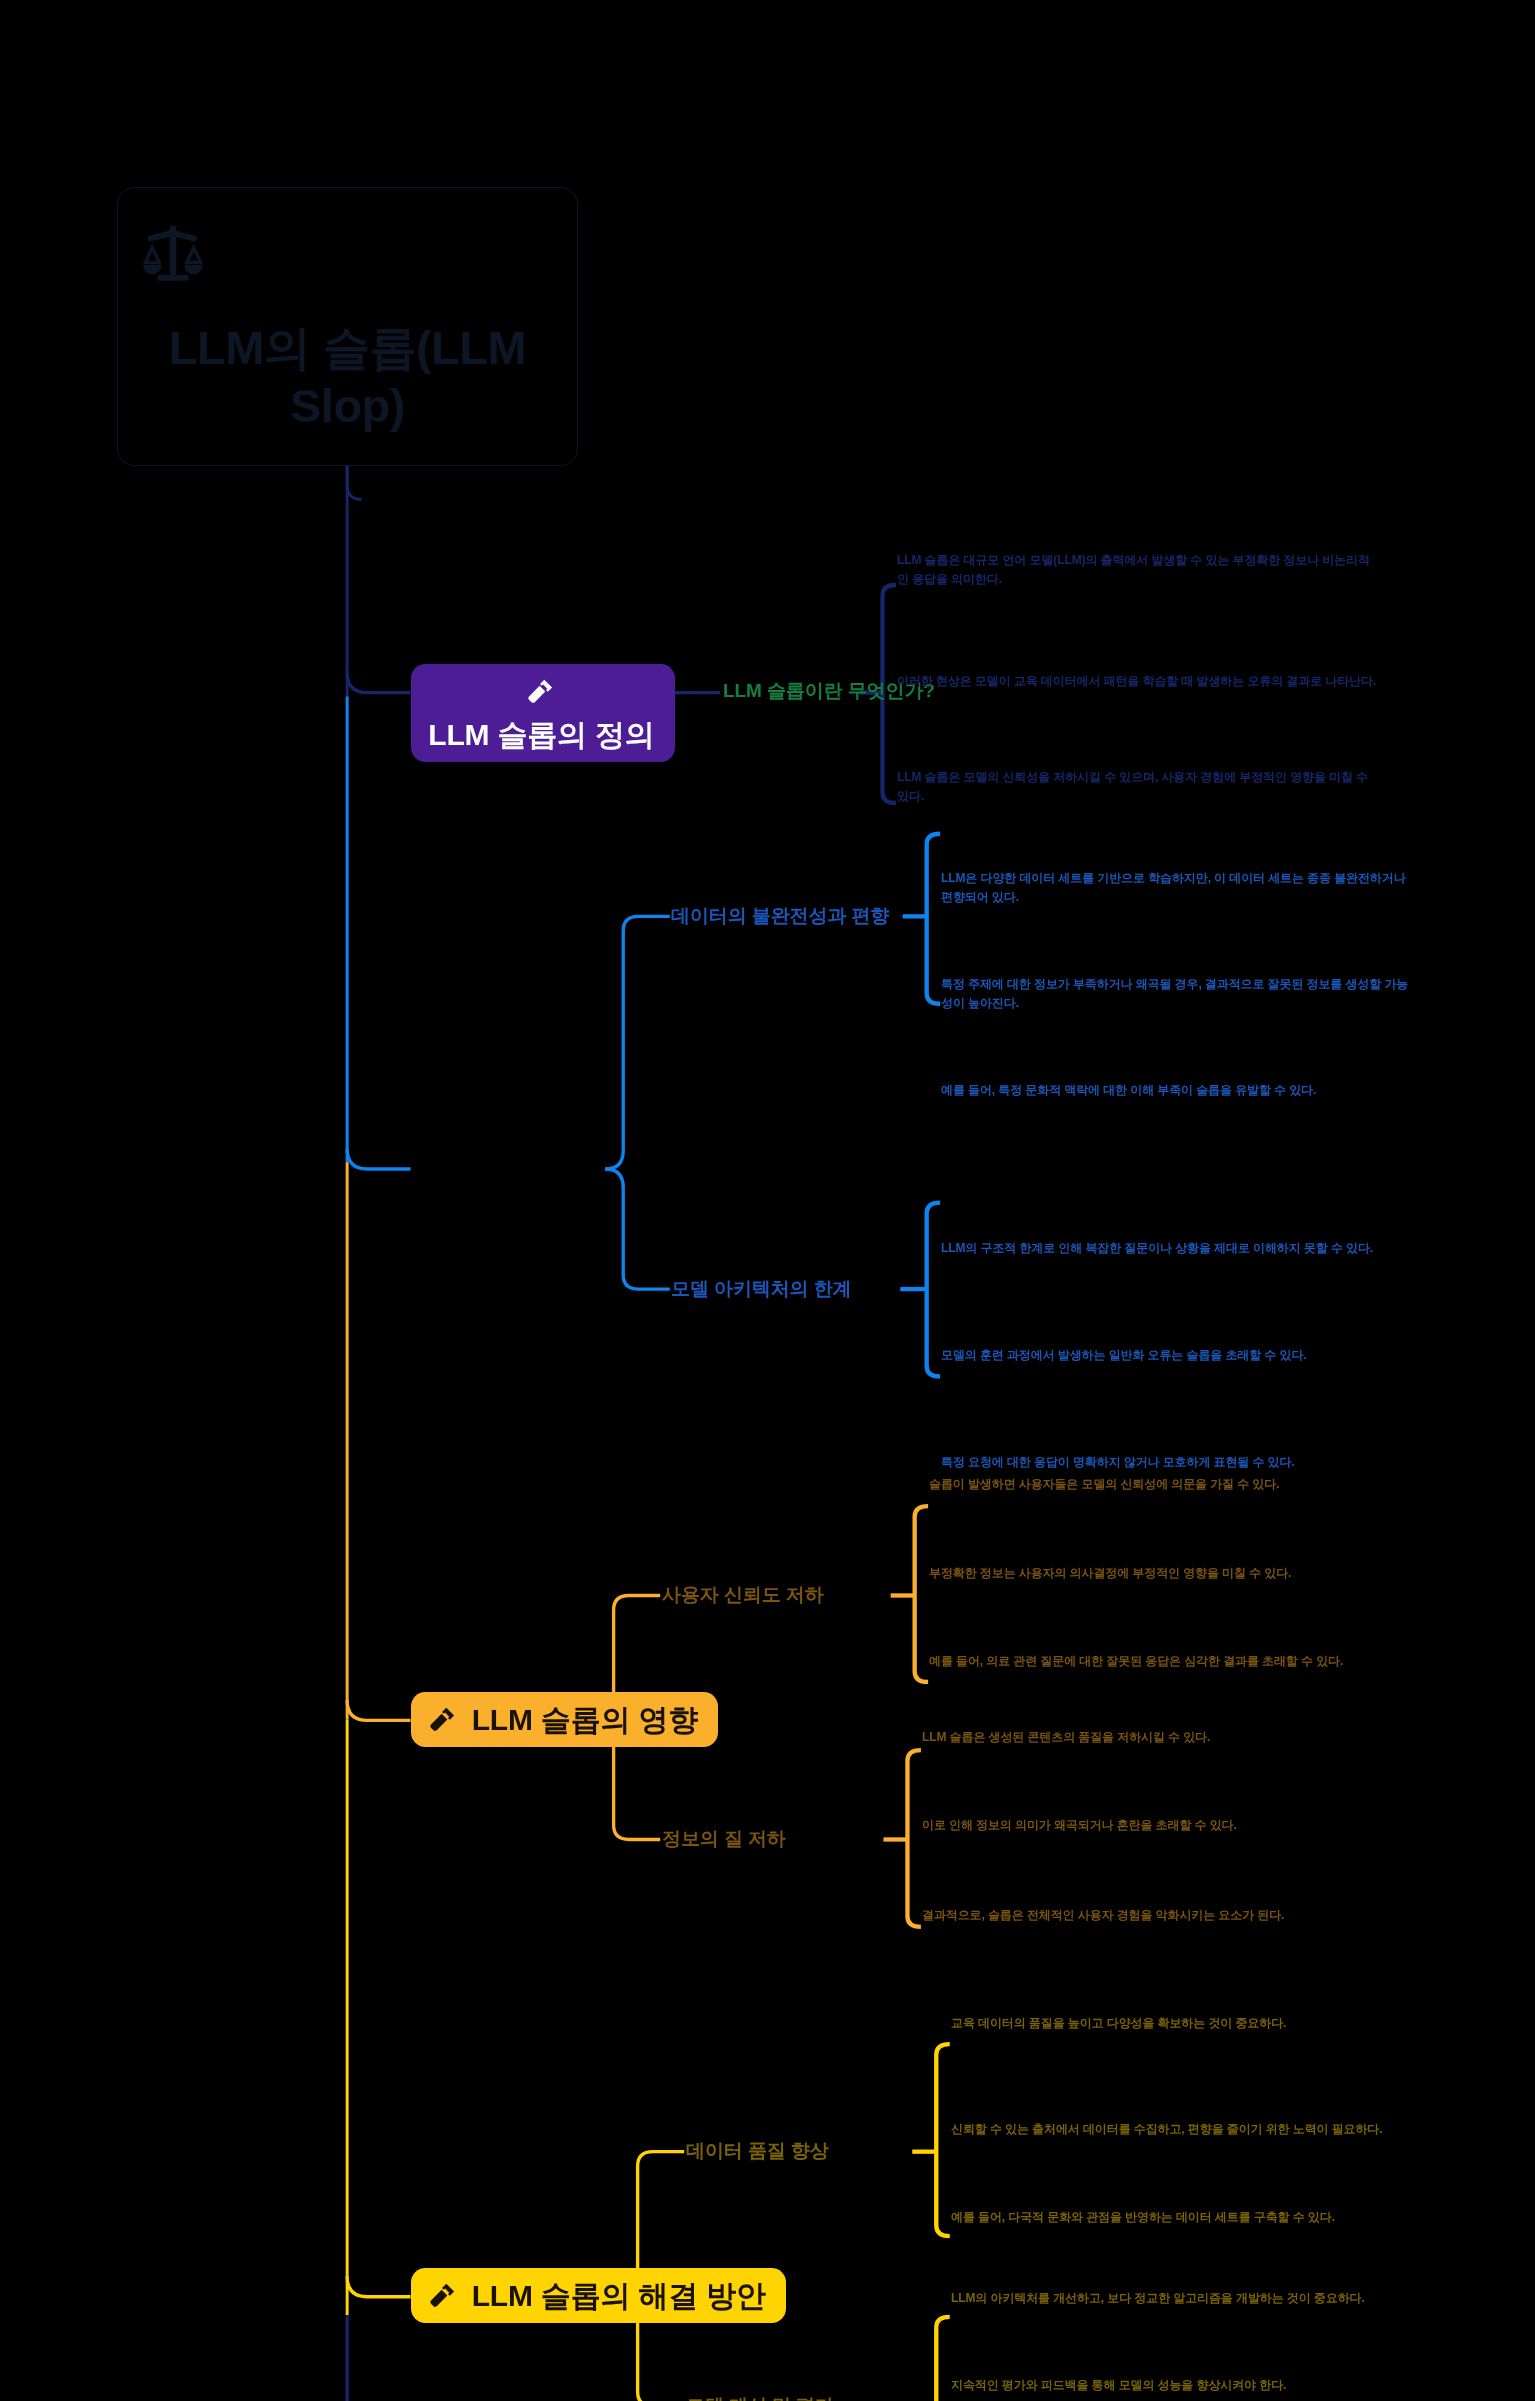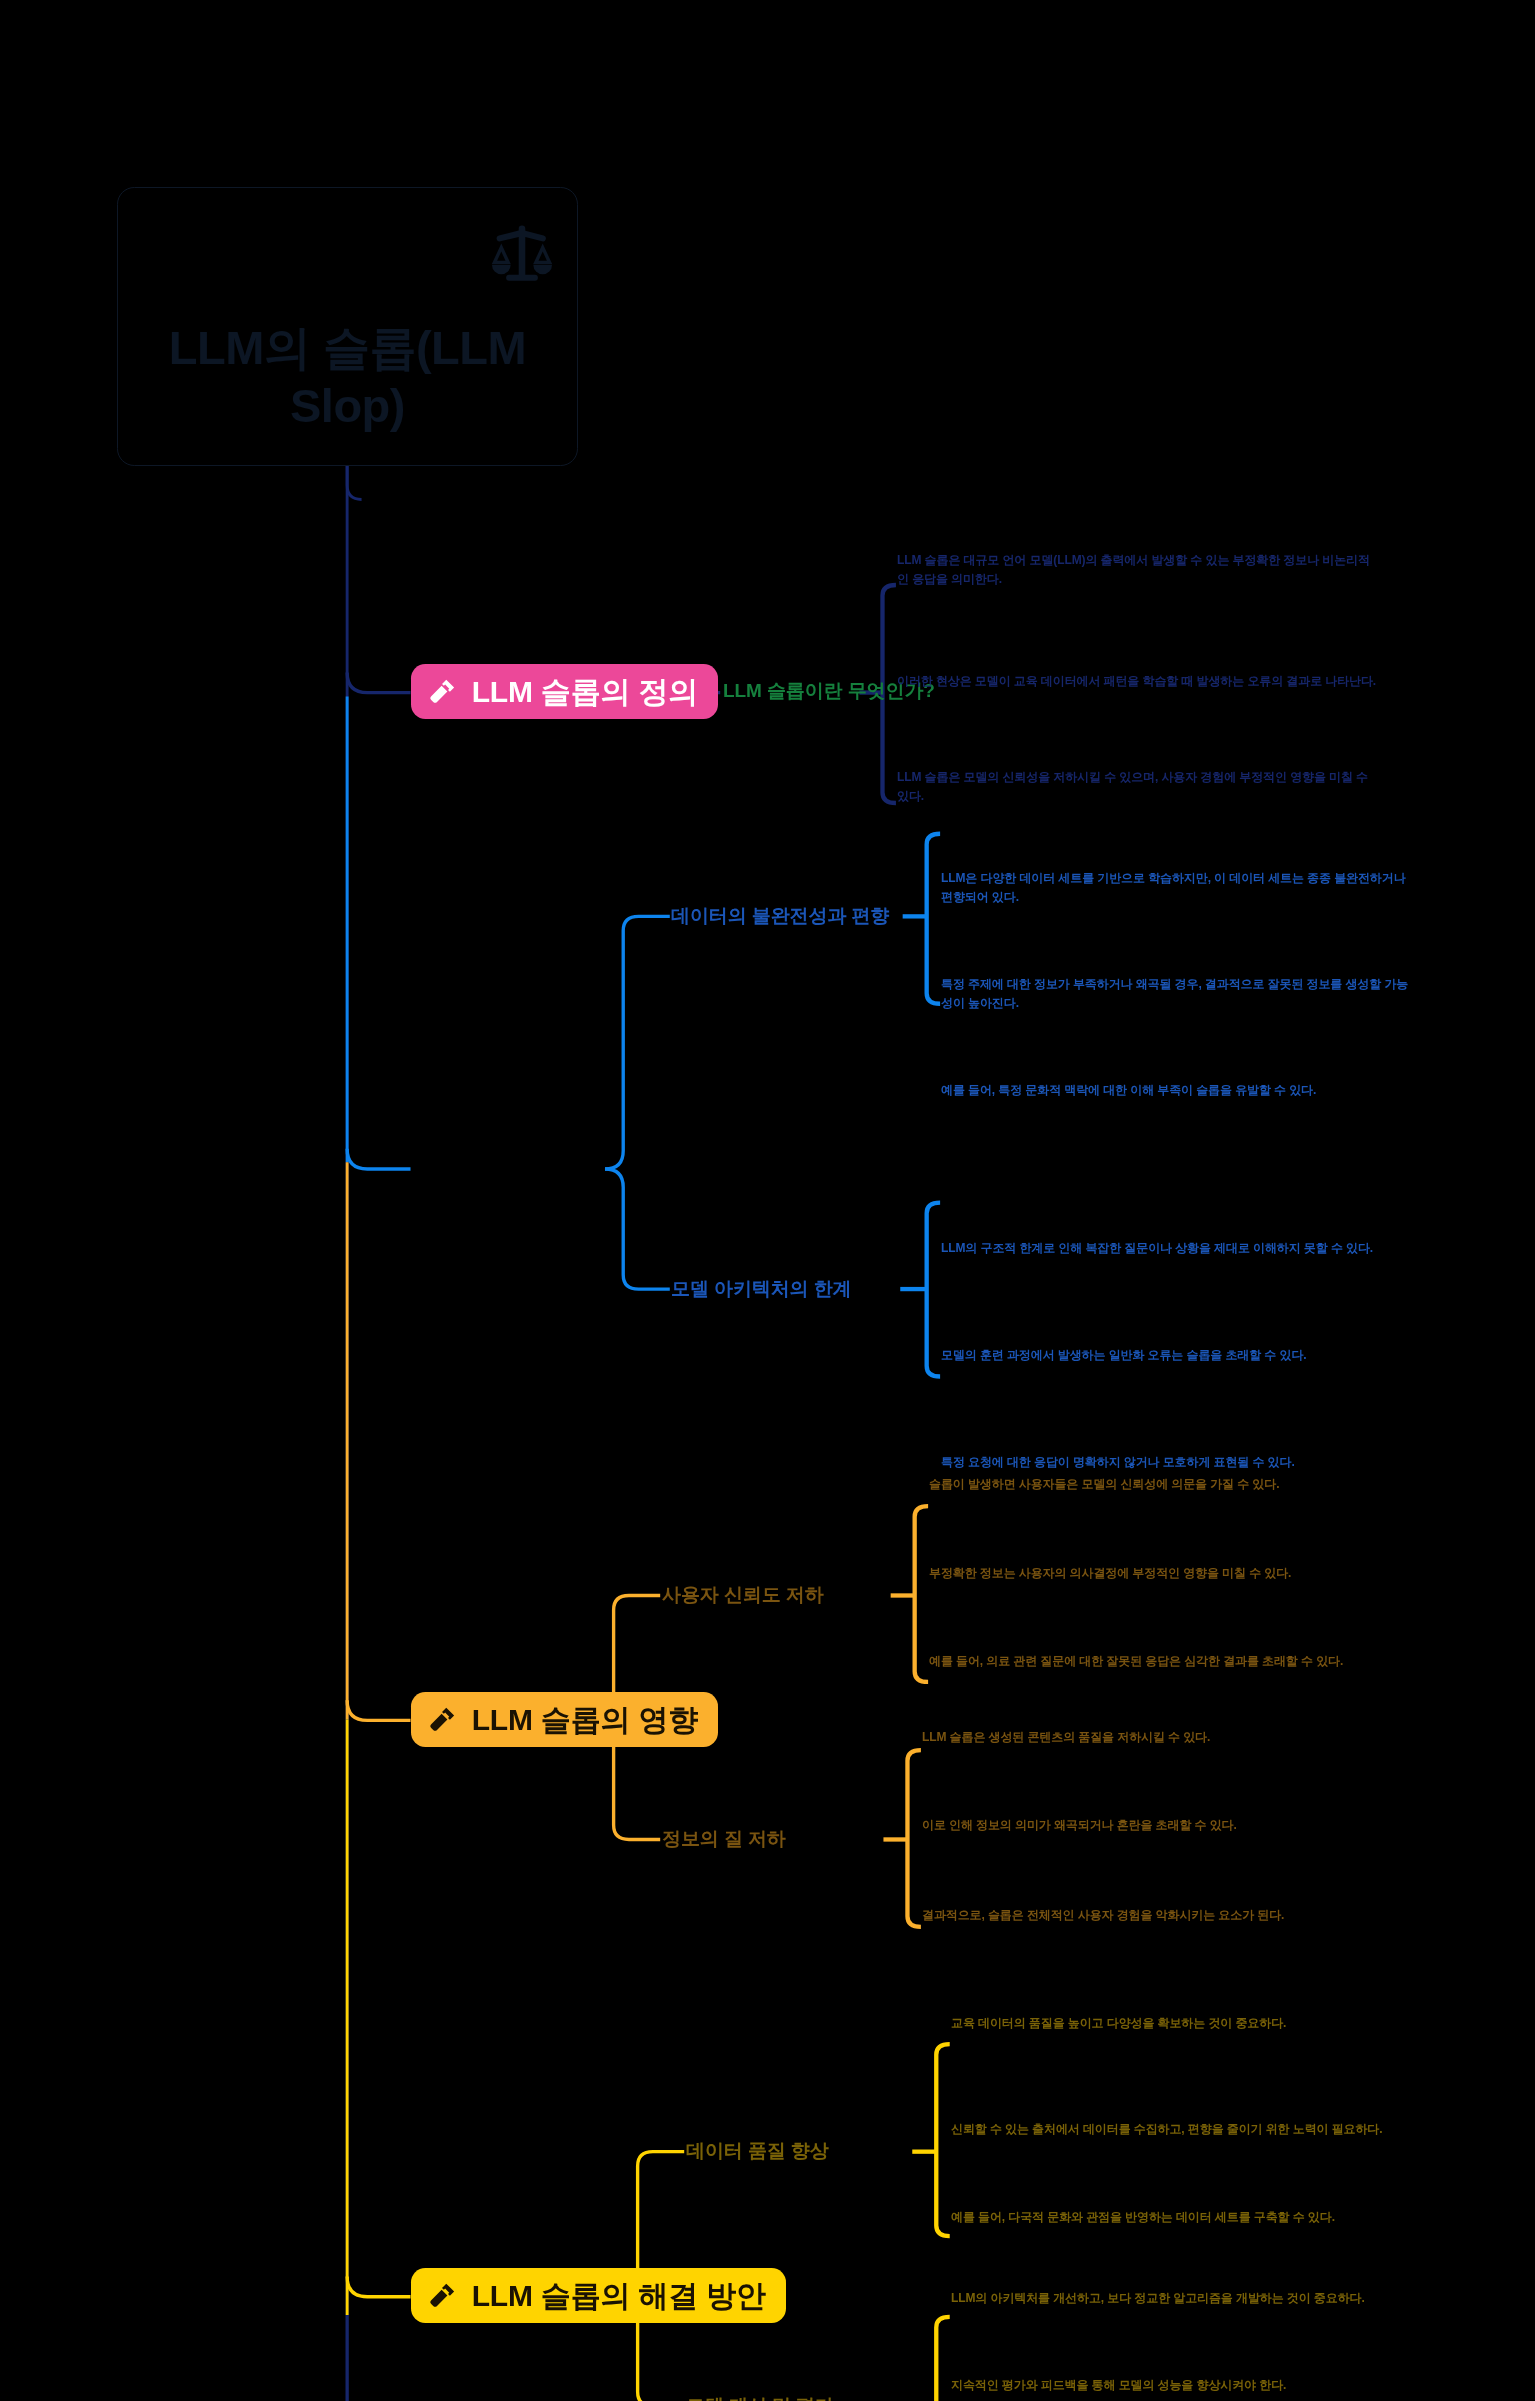--- a/index.html
+++ b/index.html
@@ -29,21 +29,21 @@
     position: absolute;
     left: 117px;
     top: 187px;
     width: 461px;
     height: 279px;
     border: 1.9px solid #0d1726;
     border-radius: 17.3px;
     background: #000000;
     display: flex;
     flex-direction: column;
-    align-items: flex-end;
+    align-items: flex-start;
     justify-content: center;
     padding: 14.4px 19px;
   }
   .root-icon { margin-bottom: 26px; }
   .root-title {
     color: #0c1624;
     font-size: 47px;
     font-weight: 700;
     line-height: 1.22;
     text-align: center;
@@ -59,21 +59,21 @@
     border-radius: 14.4px;
     padding: 12.5px 20px 12.5px 17.3px;
     white-space: nowrap;
   }
   .branch-pill .pill-label {
     font-size: 30px;
     font-weight: 700;
     letter-spacing: -0.2px;
     line-height: 1;
   }
-  .pill-navy  { background: #ec4899; }
+  .pill-navy  { background: #4c1d95; flex-direction: column; }
   .pill-navy  .pill-label { color: #ffffff; }
   .pill-blue  { background: #0d84ee; }
   .pill-blue  .pill-label { color: #ffffff; }
   .pill-amber { background: #fbb02d; }
   .pill-amber .pill-label { color: #1a1203; text-align: center; }
   .pill-yellow{ background: #ffd400; }
   .pill-yellow .pill-label { color: #1a1203; }
 
   .gavel { width: 30px; height: 30px; flex: 0 0 30px; }
 

